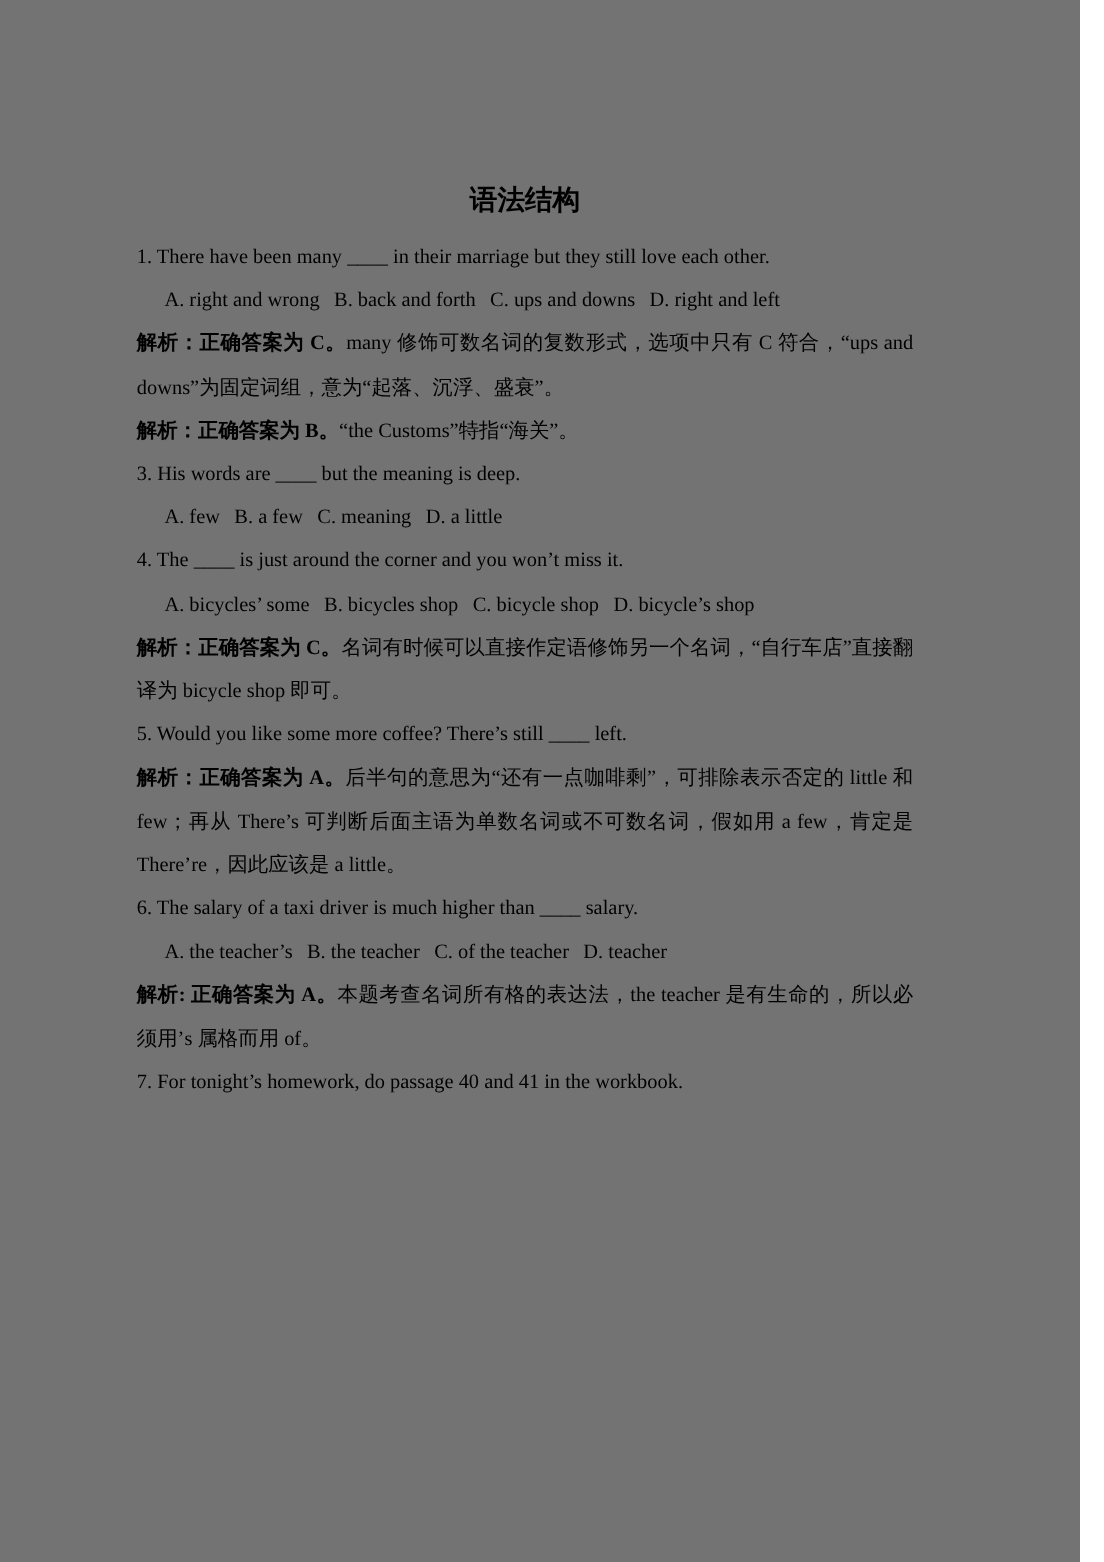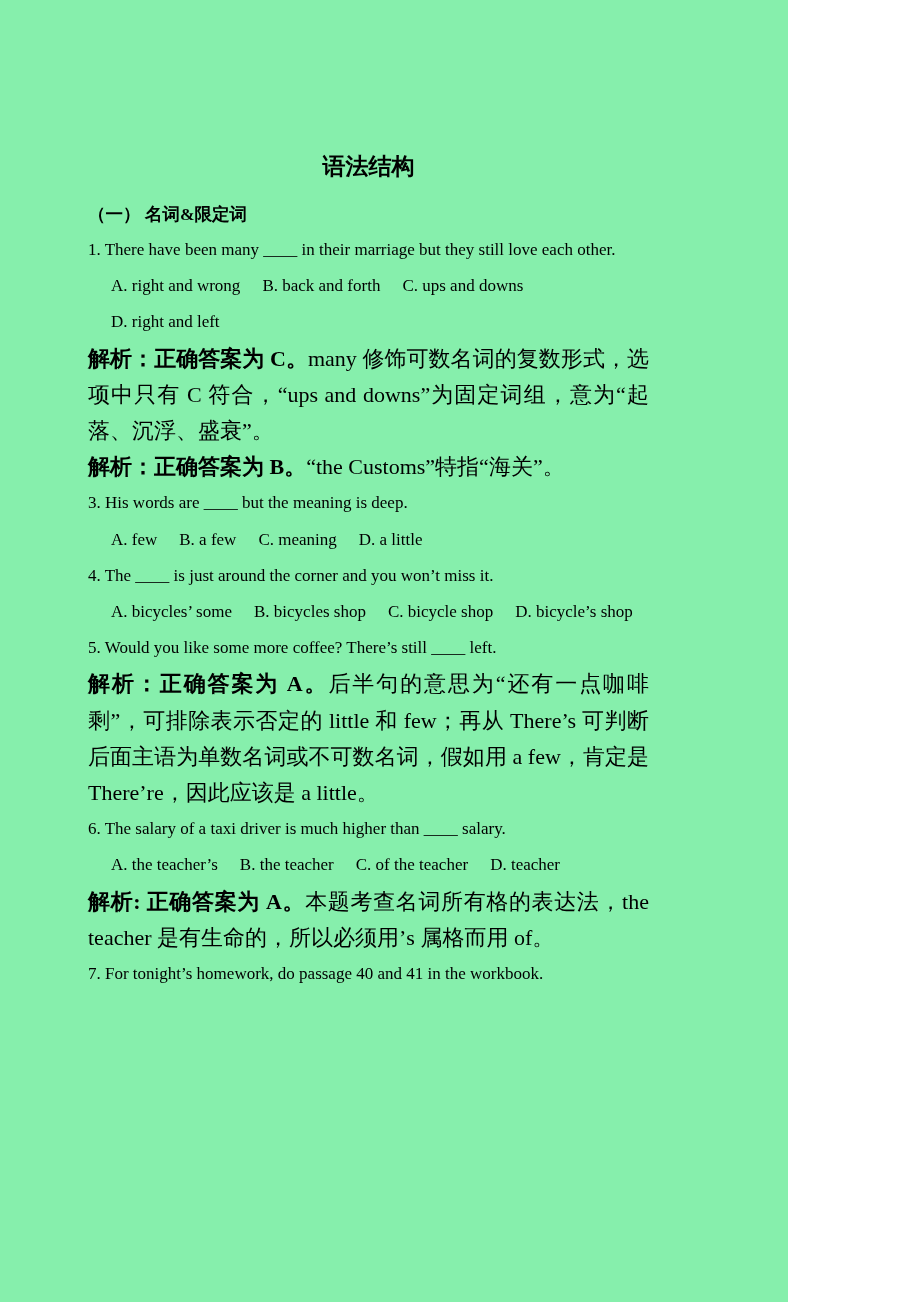--- a/index.html
+++ b/index.html
@@ -9,24 +9,24 @@
   }
   body {
     width: 920px;
     height: 1302px;
     overflow: hidden;
     color: #000000;
     font-family: "Liberation Serif", "DejaVu Serif", serif;
   }
   .page {
     box-sizing: border-box;
-    width: 788px;
+    width: 900px;
     height: 1302px;
-    padding: 152px 139px 40px 88px;
-    background: #86efac;
+    padding: 152px 139px 40px 114px;
+    background: #737373;
   }
   .doc-title {
     margin: 0 0 14px 0;
     font-size: 23px;
     line-height: 30px;
     font-weight: bold;
     text-align: center;
   }
   .section-heading {
     margin: 0;
@@ -42,39 +42,38 @@
     font-size: 17px;
     line-height: 36.2px;
     text-align: justify;
   }
   .options {
     font-size: 17px;
     line-height: 36.2px;
     padding-left: 23px;
     display: flex;
     flex-wrap: wrap;
-    column-gap: 22px;
+    column-gap: 12px;
     text-align: right;
   }
   .options span { white-space: nowrap; }
   .analysis {
-    font-size: 22px;
+    font-size: 17px;
     line-height: 36.2px;
     text-align: justify;
   }
   .analysis .lead {
     font-weight: bold;
   }
 </style>
 </head>
 <body>
 
 <div class="page">
   <h1 class="doc-title">语法结构</h1>
-  <h2 class="section-heading">（一） 名词&amp;限定词</h2>
   <div id="questions">
   <div class="q-block">
     <p class="stem">1. There have been many ____ in their marriage but they still love each other.</p>
     <p class="options">
           <span>A. right and wrong</span>
           <span>B. back and forth</span>
           <span>C. ups and downs</span>
           <span>D. right and left</span>
         </p>
     <p class="analysis"><span class="lead">解析：正确答案为 C。</span><span class="rest">many 修饰可数名词的复数形式，选项中只有 C 符合，“ups and downs”为固定词组，意为“起落、沉浮、盛衰”。</span></p>
@@ -95,20 +94,21 @@
   </div>
 
   <div class="q-block">
     <p class="stem">4. The ____ is just around the corner and you won’t miss it.</p>
     <p class="options">
           <span>A. bicycles’ some</span>
           <span>B. bicycles shop</span>
           <span>C. bicycle shop</span>
           <span>D. bicycle’s shop</span>
         </p>
+    <p class="analysis"><span class="lead">解析：正确答案为 C。</span><span class="rest">名词有时候可以直接作定语修饰另一个名词，“自行车店”直接翻译为 bicycle shop 即可。</span></p>
   </div>
 
   <div class="q-block">
     <p class="stem">5. Would you like some more coffee? There’s still ____ left.</p>
     <p class="analysis"><span class="lead">解析：正确答案为 A。</span><span class="rest">后半句的意思为“还有一点咖啡剩”，可排除表示否定的 little 和 few；再从 There’s 可判断后面主语为单数名词或不可数名词，假如用 a few，肯定是 There’re，因此应该是 a little。</span></p>
   </div>
 
   <div class="q-block">
     <p class="stem">6. The salary of a taxi driver is much higher than ____ salary.</p>
     <p class="options">

